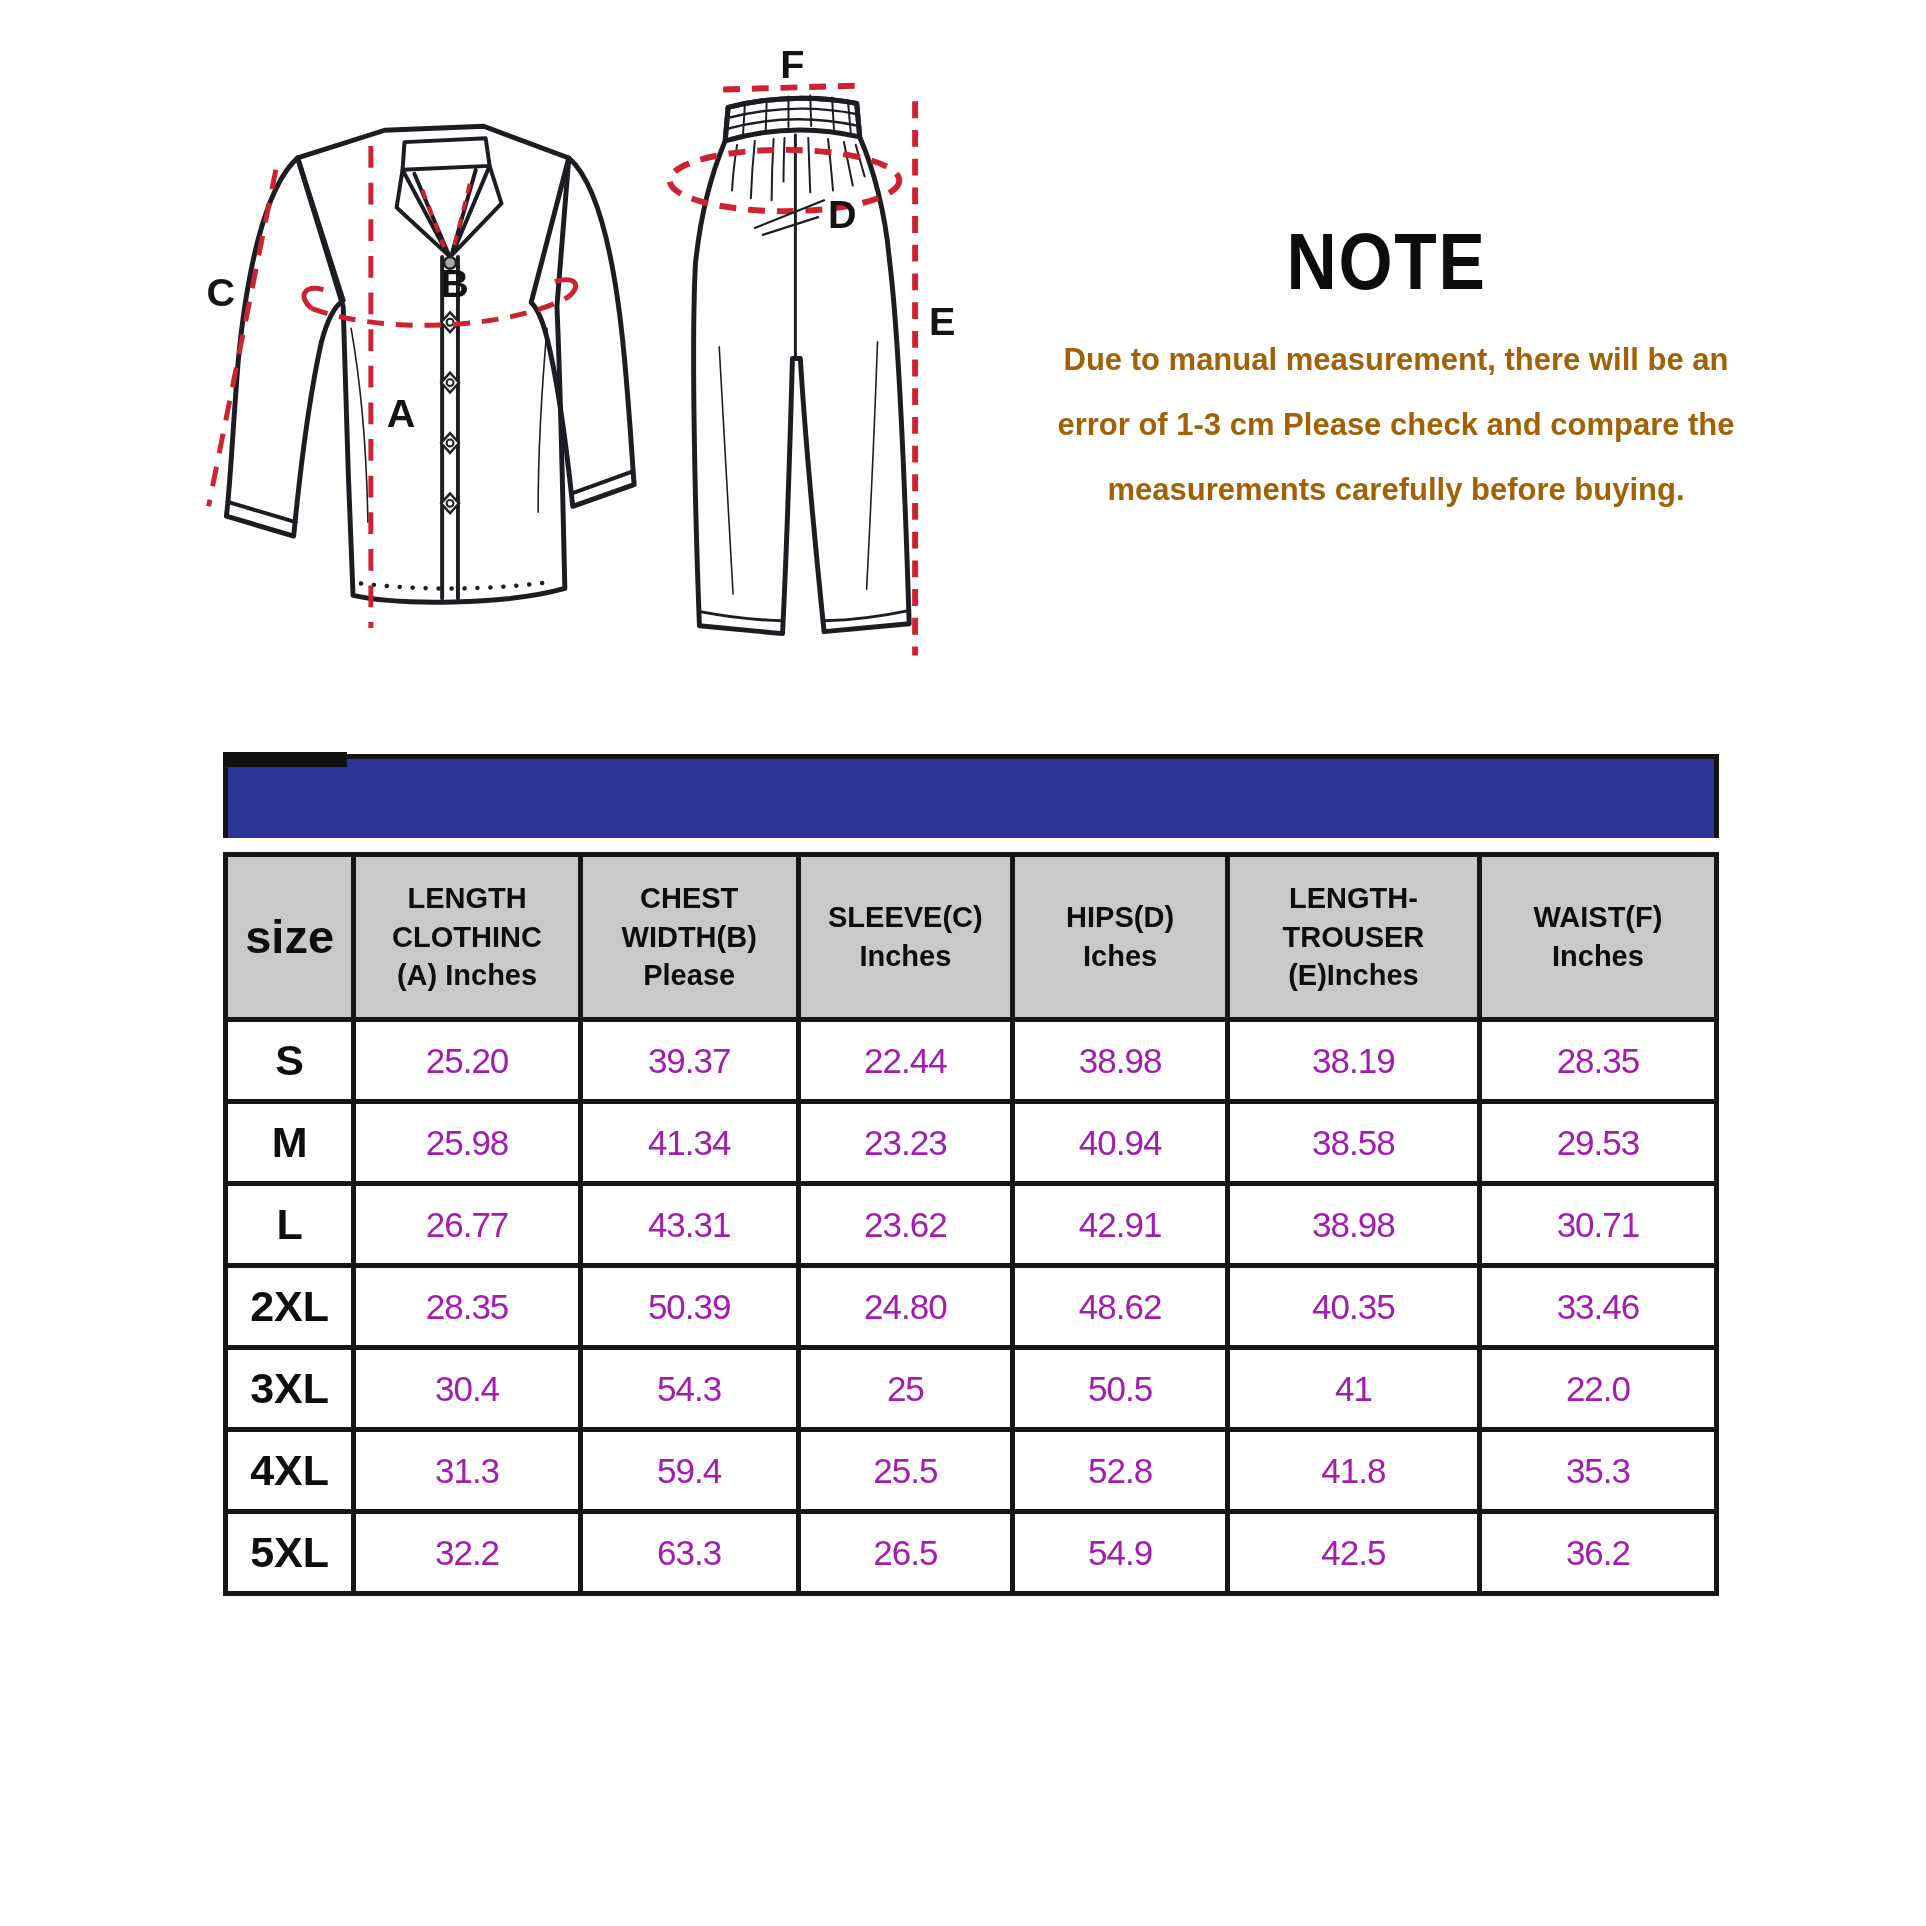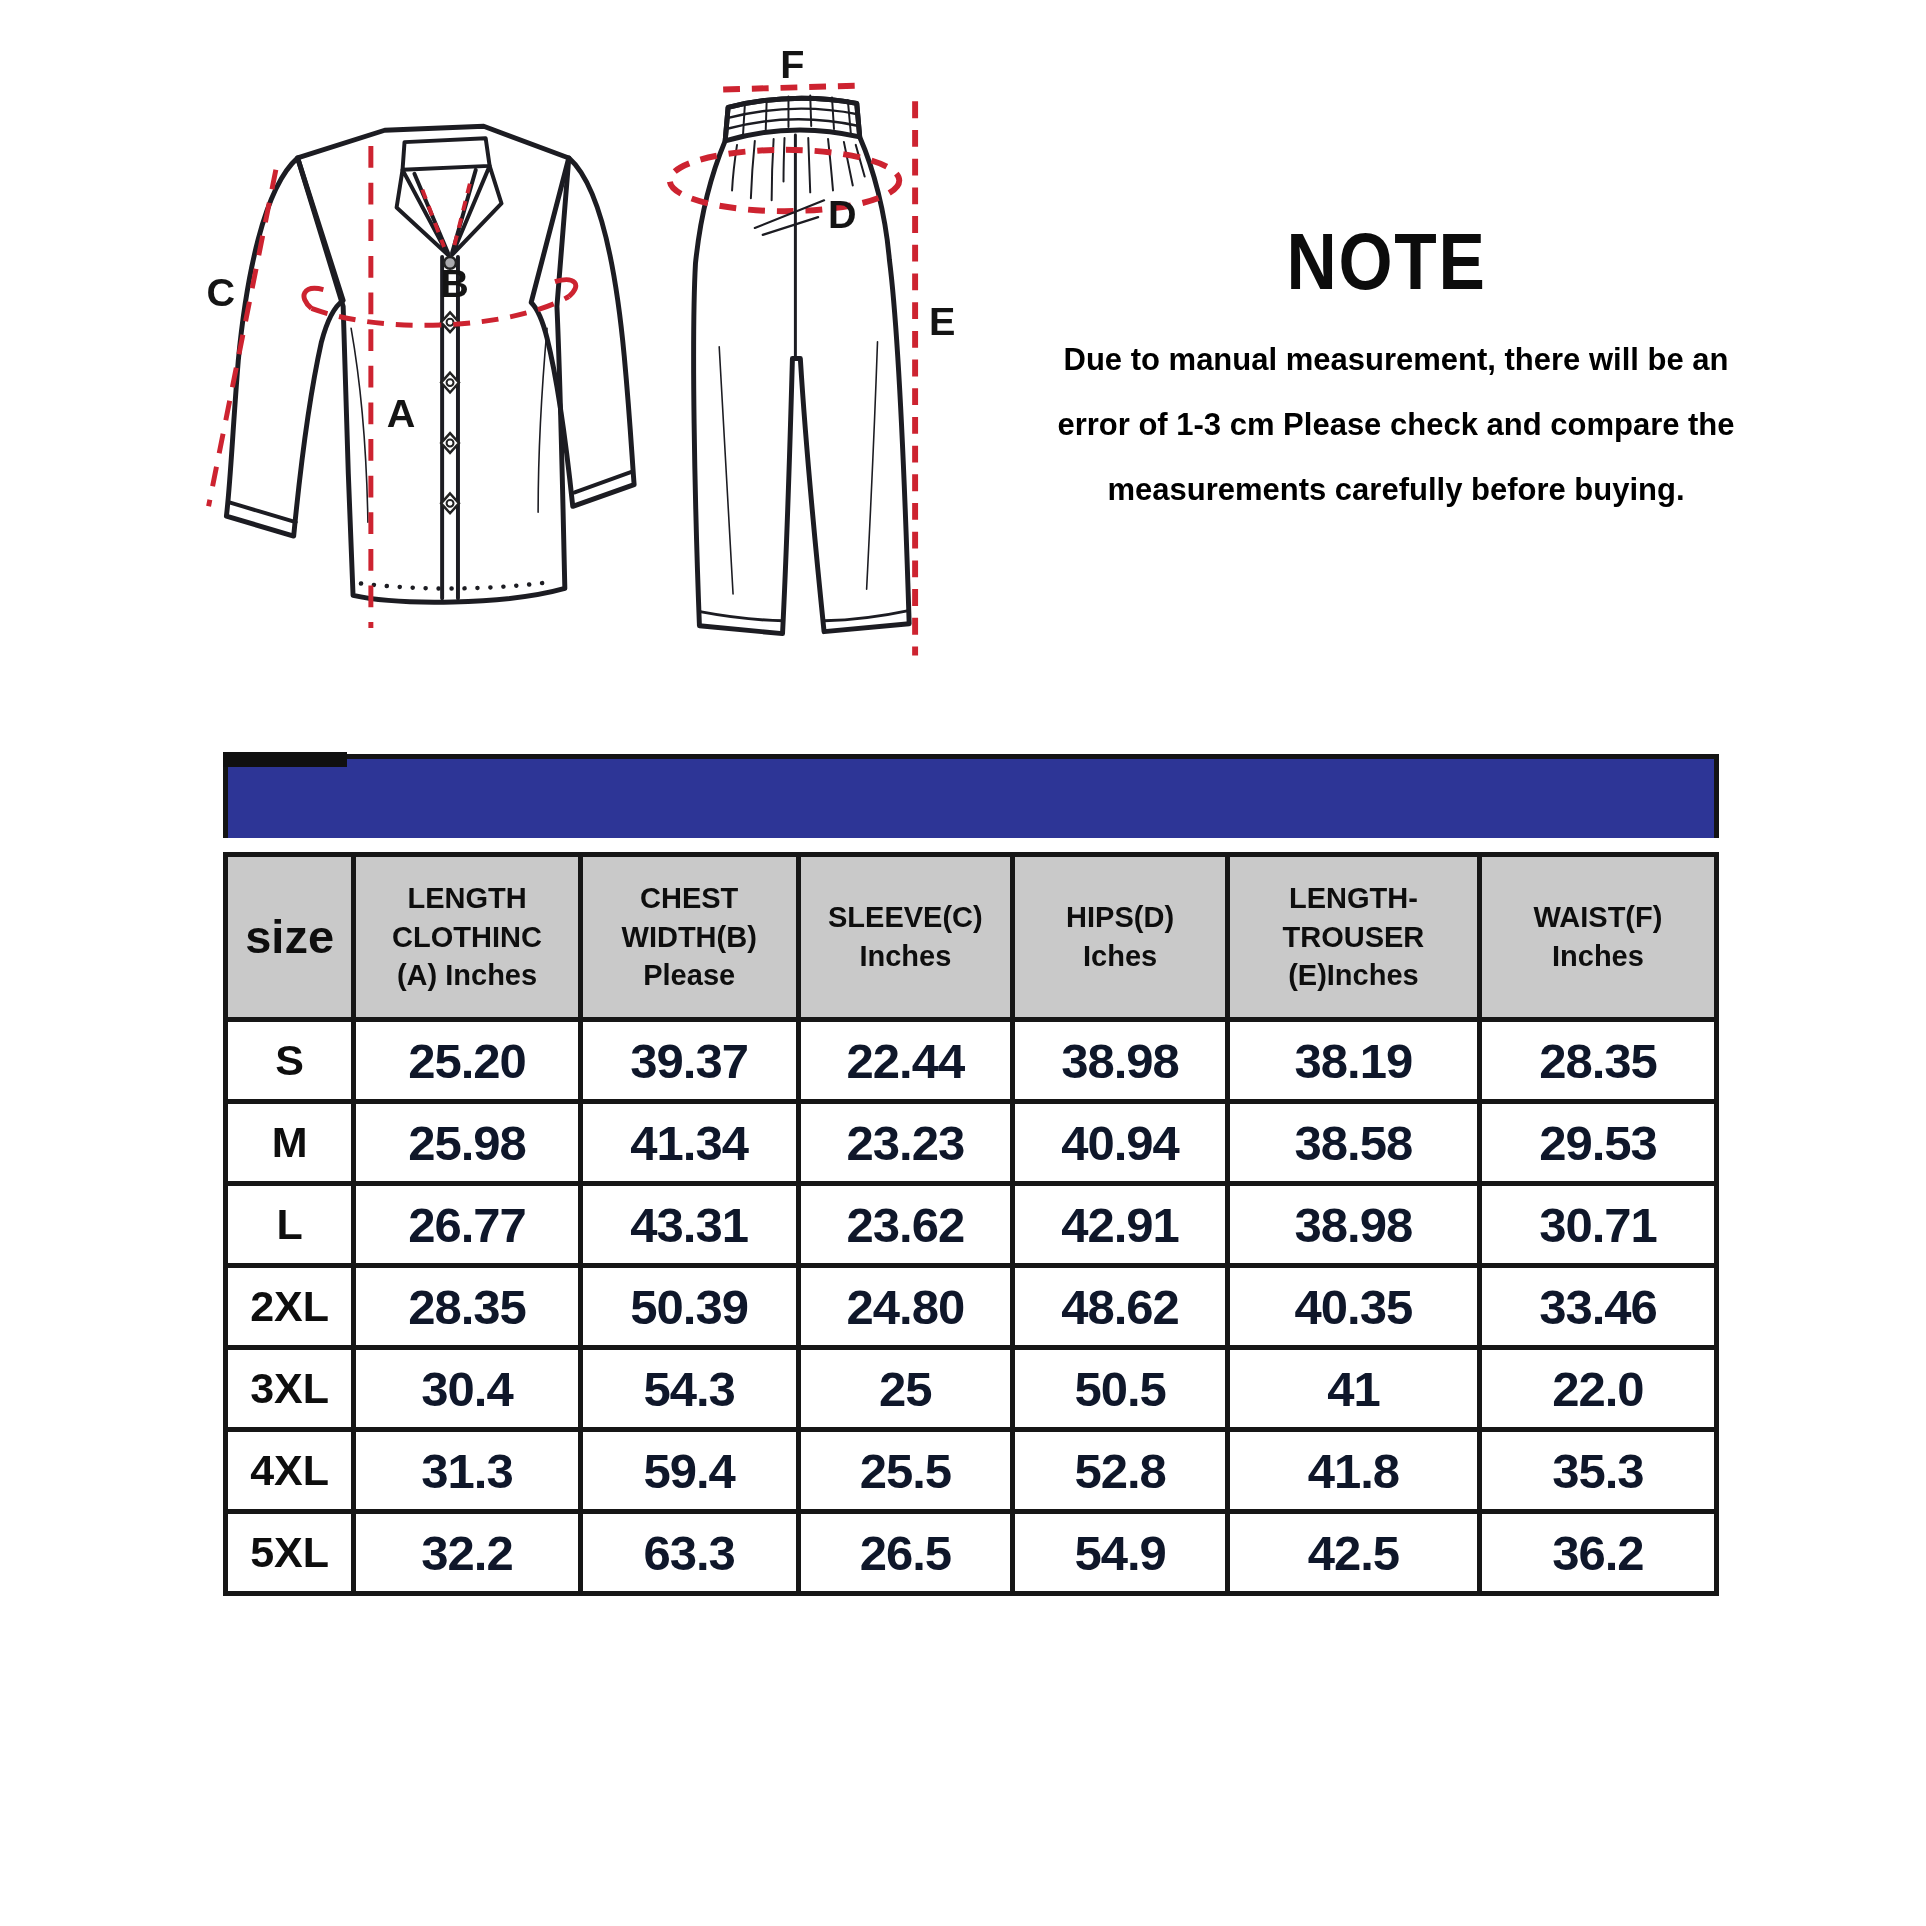--- a/index.html
+++ b/index.html
@@ -15,42 +15,42 @@
   .measure{stroke:#cd2330;fill:none;stroke-linecap:butt;}
   .dlabel{font-family:"Liberation Sans",sans-serif;font-weight:bold;font-size:40px;fill:#141414;}
   
   .note-title{
     position:absolute;left:1020px;top:216px;width:733px;text-align:center;
     font-size:79px;font-weight:bold;letter-spacing:2px;color:#0c0c0c;
     transform:scaleX(.88);transform-origin:center;
   }
   .note-body{
     position:absolute;left:1020px;top:327px;width:752px;text-align:center;
-    font-size:31px;font-weight:bold;color:#000000;line-height:65px;
+    font-size:31px;font-weight:bold;color:#a16207;line-height:65px;
   }
   
   .table-wrap{position:absolute;left:223px;top:754px;width:1496px;}
   .blue-bar{
     position:relative;height:79px;background:#2d3596;border:5px solid #141414;border-bottom:none;
   }
   .blue-bar .notch{position:absolute;left:-5px;top:-7px;width:124px;height:15px;background:#101010;}
   table.size-table{
     width:100%;border-collapse:collapse;table-layout:fixed;background:#fff;margin-top:14px;
   }
   .size-table th,.size-table td{
     border:5px solid #161616;text-align:center;vertical-align:middle;padding:0;
   }
   .size-table thead th{
     background:#c9c9c9;height:160px;font-size:29px;font-weight:bold;
     white-space:pre-line;line-height:1.33;color:#0e0e0e;
   }
   .size-table thead th.size-h{font-size:47px;font-weight:bold;}
   .size-table tbody tr{height:82px;}
   .size-table td.size-cell{font-size:43px;font-weight:bold;color:#0e0e0e;}
-  .size-table td.val{font-size:49px;font-weight:700;letter-spacing:-1px;color:#0f172a;}
+  .size-table td.val{font-size:35px;font-weight:400;letter-spacing:-1px;color:#a21caf;}
   col.c-size{width:8.6%;} col.c-a{width:15.2%;} col.c-b{width:14.6%;}
   col.c-c{width:14.4%;} col.c-d{width:14.4%;} col.c-e{width:16.9%;} col.c-f{width:15.9%;}
 </style>
 </head>
 <body>
 
 <div class="page">
 
   <svg id="shirt-svg" class="diagram" width="515" height="574" viewBox="0 0 520 580" xmlns="http://www.w3.org/2000/svg">
     <g>

